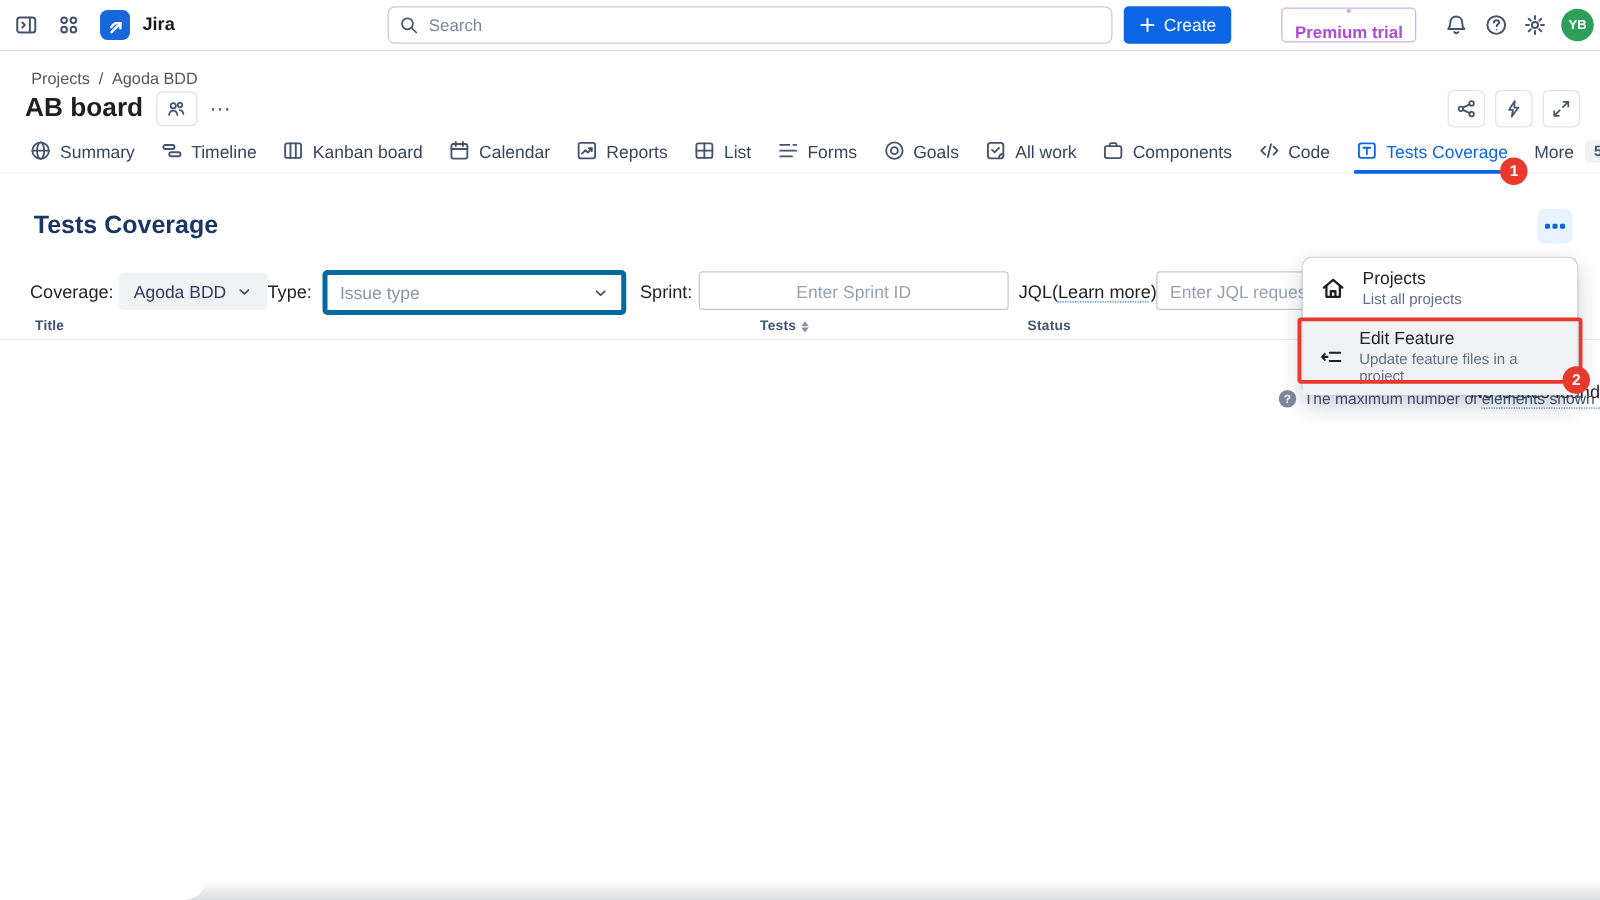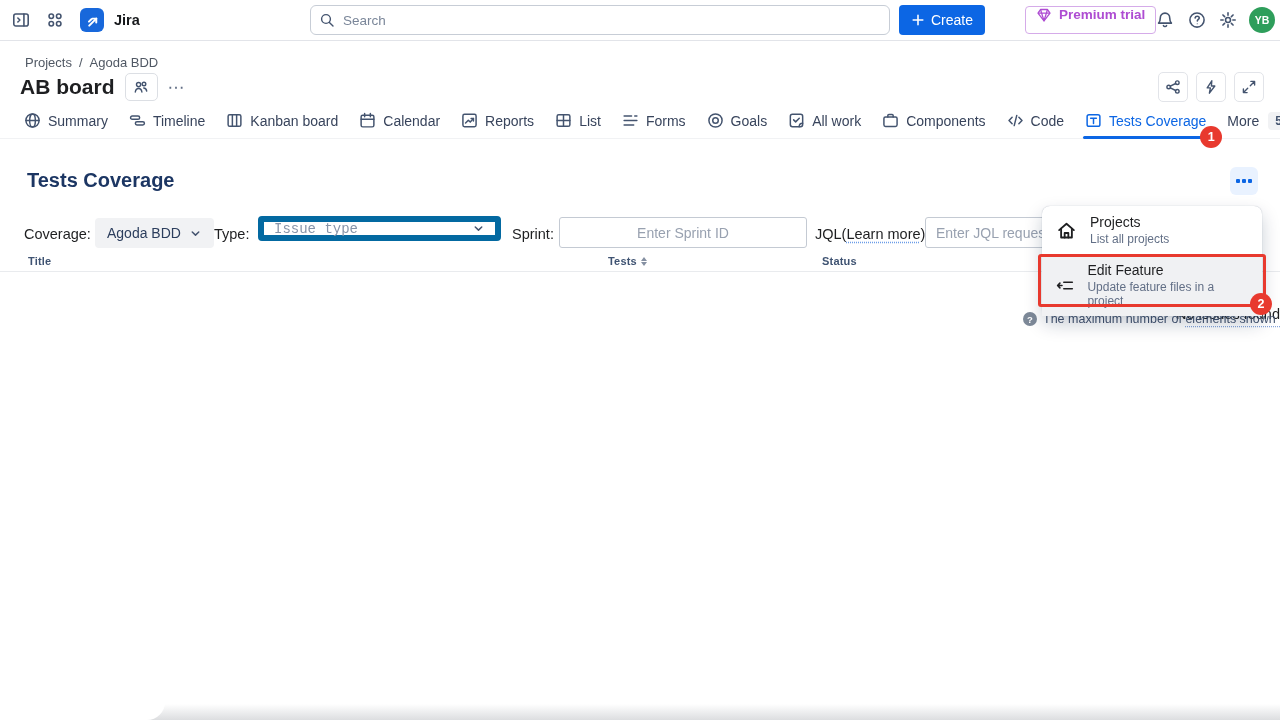--- a/index.html
+++ b/index.html
@@ -12,21 +12,21 @@
   .topbar { position:absolute; top:0; left:0; width:1280px; height:41px; background:#fff; border-bottom:1px solid #e2e4e9; z-index:5; }
   .icon-btn { display:inline-flex; align-items:center; justify-content:center; background:none; border:none; cursor:pointer; }
   .tb-left { position:absolute; left:12px; top:0; height:40px; display:flex; align-items:center; gap:16px; }
   .jira-logo { width:24px; height:24px; background:#1868db; border-radius:6px; display:flex; align-items:center; justify-content:center; }
   .app-name { font-weight:700; font-size:14.5px; color:#17191c; margin-left:-6px; }
   .search-wrap { position:absolute; left:310px; top:5px; width:580px; height:30px; }
   .search-wrap input { width:100%; height:100%; border:1px solid #c7cdd6; border-radius:6px; padding:0 10px 0 32px; font-size:13.5px; color:#ec4899; outline:none; font-family:inherit; }
   .search-wrap input::placeholder { color:#7a8699; }
   .search-icon { position:absolute; left:9px; top:7px; }
   .create-btn { position:absolute; left:899px; top:5px; height:30px; padding:0 12px; background:#0c66e4; color:#fff; border:none; border-radius:4px; font-size:14px; font-weight:500; display:flex; align-items:center; gap:6px; cursor:pointer; font-family:inherit; }
-  .premium-btn { position:absolute; left:1025px; top:6px; height:28px; padding:0 10px; background:#fff; border:1px solid #d5abe9; border-radius:4px; color:#ae4cd2; font-size:13.5px; font-weight:700; display:flex; gap:7px; cursor:pointer; font-family:inherit; }
+  .premium-btn { position:absolute; left:1025px; top:6px; height:28px; padding:0 10px; background:#fff; border:1px solid #d5abe9; border-radius:4px; color:#ae4cd2; font-size:13.5px; font-weight:700; display:flex; align-items:center; gap:7px; cursor:pointer; font-family:inherit;flex-direction:column; }
   .tb-ico { position:absolute; top:11px; }
   .avatar { position:absolute; left:1249px; top:7px; width:26px; height:26px; border-radius:50%; background:#2e9e5b; color:#fff; font-size:10.5px; font-weight:700; display:flex; align-items:center; justify-content:center; cursor:pointer; }
 
   
   .breadcrumb { position:absolute; left:25px; top:55px; font-size:13px; color:#505864; display:flex; gap:7px; }
   .breadcrumb a { color:#505864; text-decoration:none; cursor:pointer; }
   .board-row { position:absolute; left:20px; top:73px; display:flex; align-items:center; gap:10px; }
   .board-title { font-size:21px; font-weight:700; color:#1e1f21; }
   .people-btn { width:33px; height:28px; border:1px solid #dcdfe4; border-radius:5px; background:#fff; display:flex; align-items:center; justify-content:center; cursor:pointer; }
   .more-dots { color:#626f86; font-size:17px; letter-spacing:1px; cursor:pointer; border:none; background:none; }
@@ -44,21 +44,21 @@
   .num-badge { width:22px; height:22px; border-radius:50%; background:#e8392e; color:#fff; font-size:12.5px; font-weight:700; display:flex; align-items:center; justify-content:center; z-index:30; }
   .badge-1 { position:absolute; right:-16px; bottom:-9px; }
 
   
   .page-heading { position:absolute; left:27px; top:169px; font-size:20px; font-weight:700; color:#1c3663; }
   .meatball-btn { position:absolute; left:1230px; top:167px; width:28px; height:28px; background:#e9f2ff; border:none; border-radius:6px; display:flex; align-items:center; justify-content:center; gap:2px; cursor:pointer; }
   .meatball-btn i { width:4px; height:4px; background:#0c66e4; border-radius:1px; display:block; }
 
   .flt-label { position:absolute; top:226px; font-size:14.5px; color:#1e1f21; }
   .proj-btn { position:absolute; left:95px; top:218px; height:30px; padding:0 12px; background:#f1f2f4; border:none; border-radius:4px; display:flex; align-items:center; gap:8px; font-size:14px; font-weight:500; color:#2c3e5d; cursor:pointer; font-family:inherit; }
-  .type-select { position:absolute; left:258px; top:216px; width:243px; height:25px; border:6px solid #0369a1; border-radius:4px; background:#fff; display:flex; align-items:center; padding:0 10px; cursor:pointer;font-family:Liberation Mono, monospace; }
+  .type-select { position:absolute; left:258px; top:216px; width:243px; height:36px; border:4px solid #0369a1; border-radius:4px; background:#fff; display:flex; align-items:center; padding:0 10px; cursor:pointer; }
   .type-select .ph { color:#8794a9; font-size:14px; flex:1; }
   .txt-input { position:absolute; top:217px; height:31px; border:1px solid #c4cad3; border-radius:3px; padding:0 10px; font-size:14px; color:#1e1f21; outline:none; font-family:inherit; background:#fff; }
   .txt-input::placeholder { color:#98a1b0; }
   .sprint-input { left:559px; width:248px;text-align:center; }
   .jql-input { left:925px; width:225px; z-index:1; }
   .jql-label { position:absolute; left:815px; top:226px; font-size:14.5px; color:#1e1f21; white-space:nowrap; }
   .jql-label .lm { text-decoration:underline; text-decoration-style:dotted; text-underline-offset:3px; text-decoration-color:#6b9de8; cursor:pointer; }
 
   .col-hdr { position:absolute; top:255px; font-size:11px; font-weight:700; color:#3f5372; letter-spacing:.2px; display:flex; align-items:center; gap:4px; }
   .hdr-rule { position:absolute; left:0; top:271px; width:1280px; height:1px; background:#e9ebee; }

